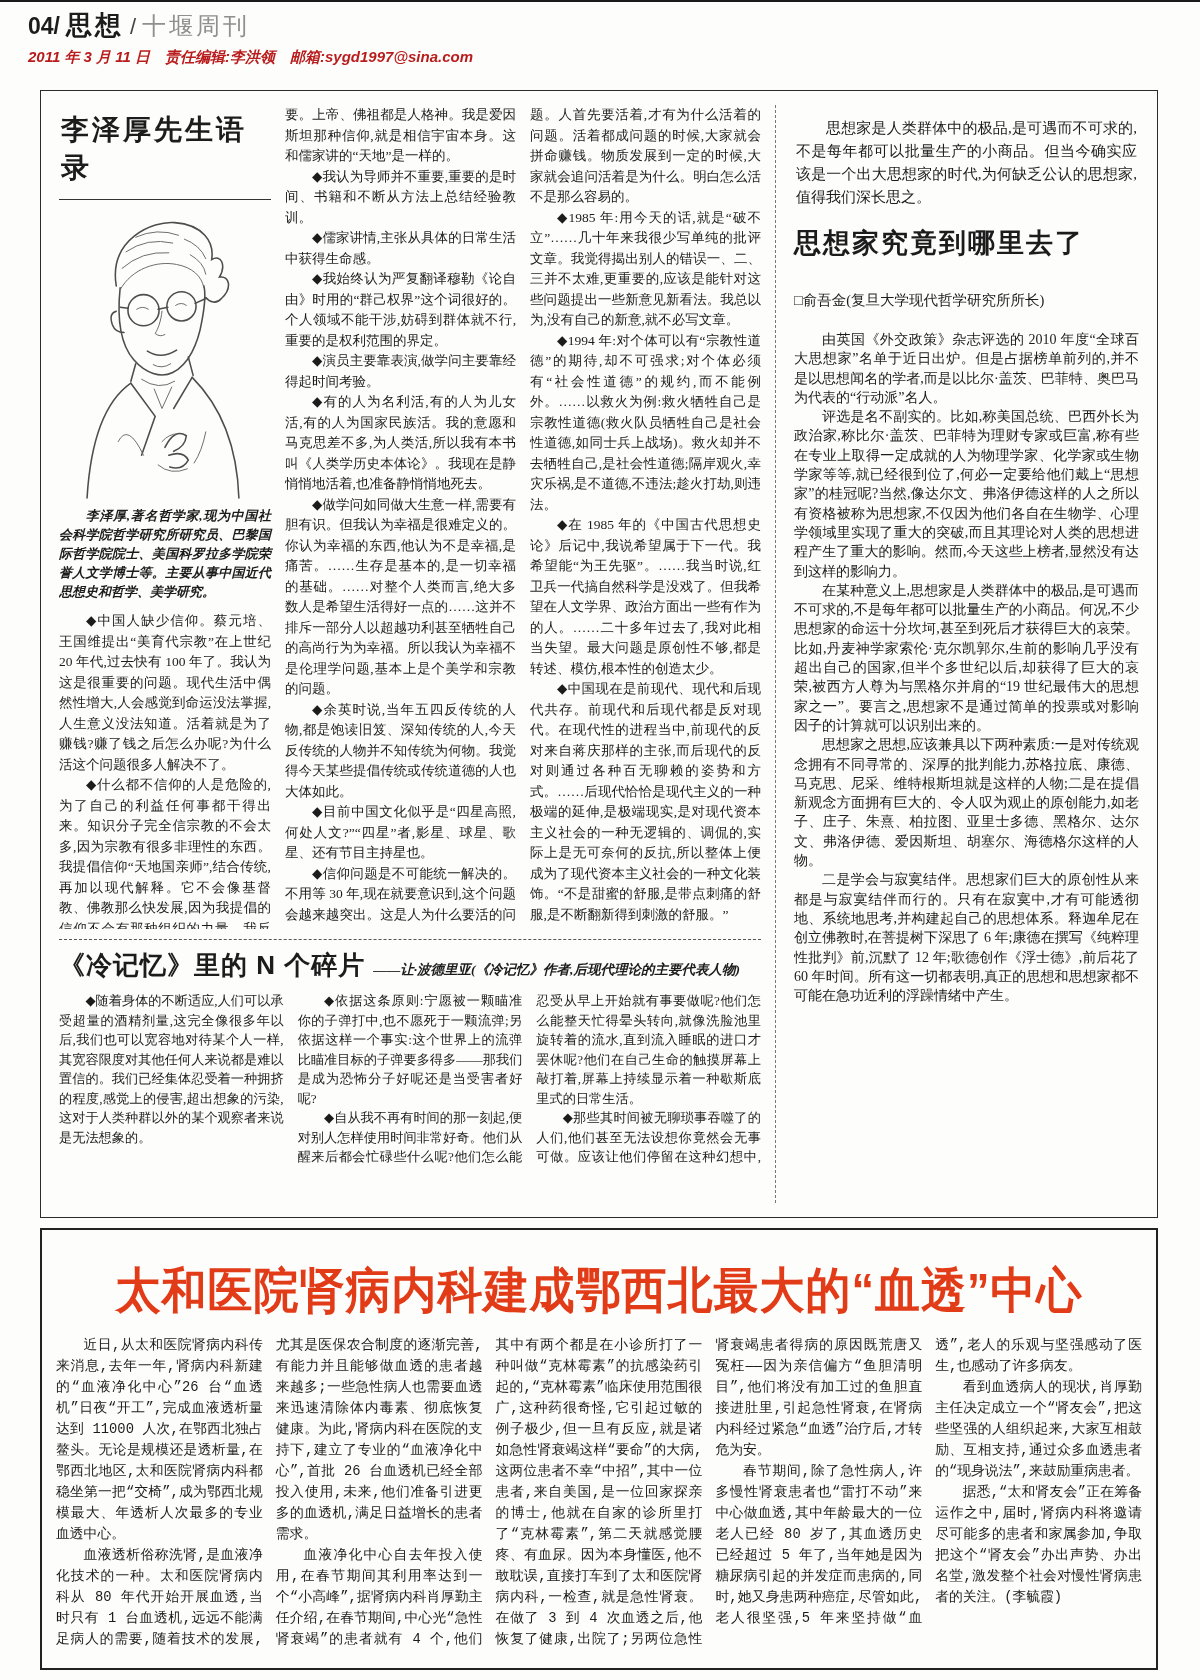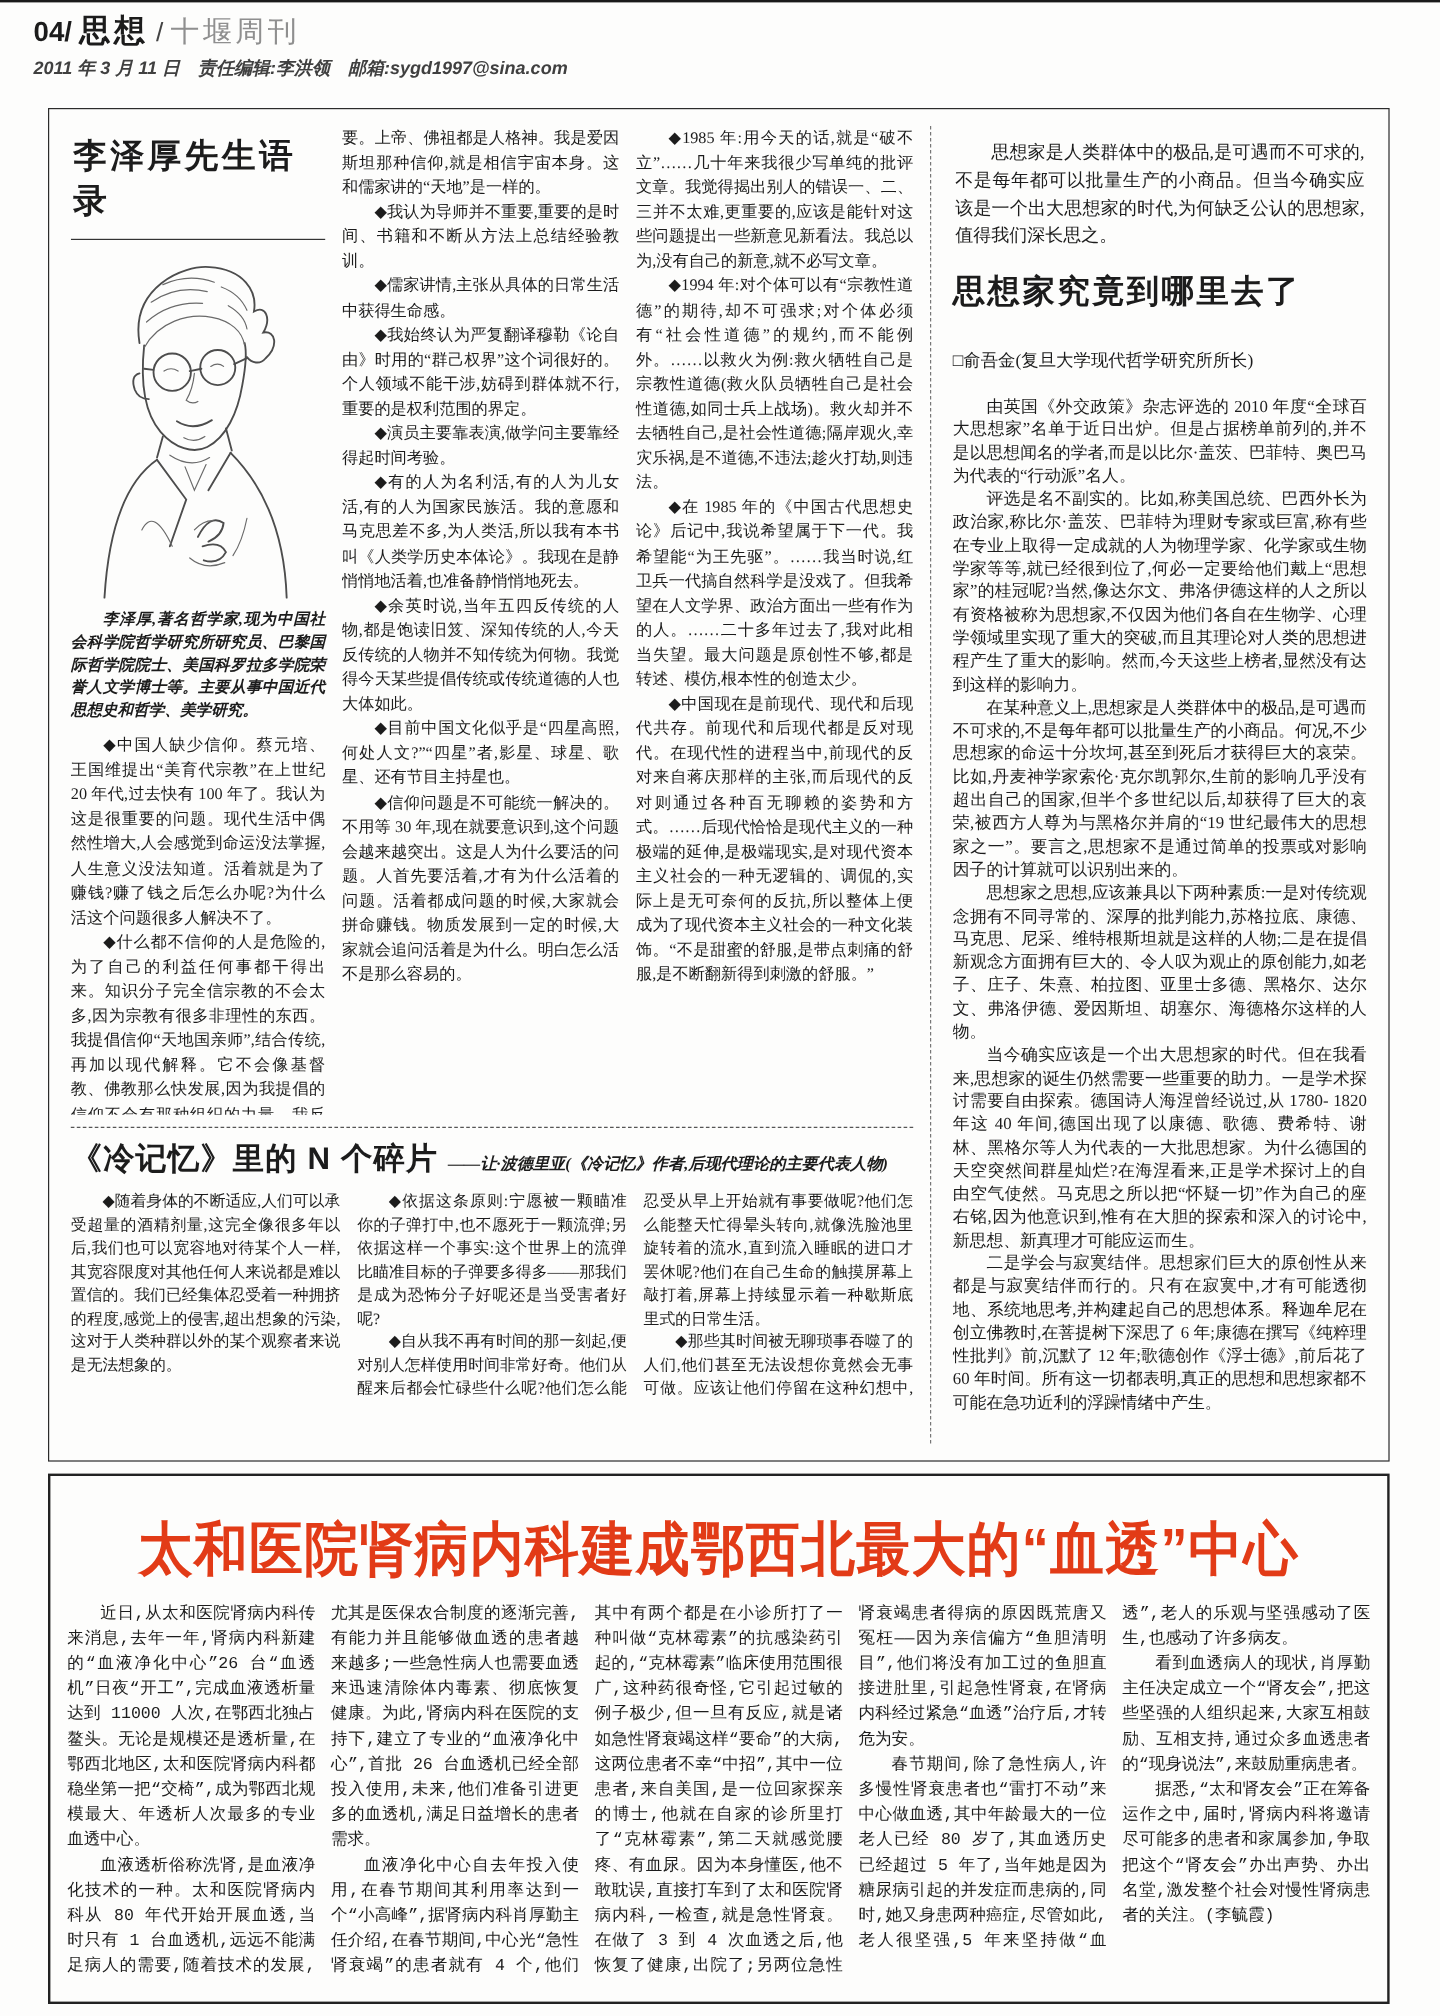--- a/index.html
+++ b/index.html
@@ -9,21 +9,21 @@
     border-top:2px solid #1a1a1a;box-sizing:border-box;overflow:hidden;
   }
   
   .page-header{position:absolute;left:28px;top:6px;}
   .ph-line1{display:flex;align-items:baseline;gap:6px;font-family:"Liberation Sans","DejaVu Sans",sans-serif;}
   .ph-pageno{font-size:23px;font-weight:bold;}
   .ph-section{font-size:26px;font-weight:bold;letter-spacing:3px;}
   .ph-slash{font-size:22px;color:#444;}
   .ph-pub{font-size:24px;color:#8f8f8f;letter-spacing:3px;}
   .ph-dateline{margin-top:5px;font-size:15px;font-weight:bold;font-style:italic;
-    font-family:"Liberation Sans","DejaVu Sans",sans-serif;color:#404040;}
+    font-family:"Liberation Sans","DejaVu Sans",sans-serif;color:#b91c1c;}
   
   .top-box{position:absolute;left:40px;top:88px;width:1118px;height:1128px;
     border:1px solid #2b2b2b;box-sizing:border-box;padding:14px 18px;display:flex;background:#fdfdfc;}
   .left-block{width:702px;flex:none;display:flex;flex-direction:column;}
   .right-block{flex:1;border-left:1px dashed #777;margin-left:14px;padding-left:18px;box-sizing:border-box;}
   
   .a1{display:flex;gap:14px;height:824px;overflow:hidden;}
   .a1-col1{width:212px;flex:none;}
   .a1-title{font-family:"Liberation Sans","DejaVu Sans",sans-serif;font-size:28px;font-weight:bold;
     letter-spacing:3px;padding:6px 0 12px 2px;}
@@ -120,20 +120,21 @@
           </div>
       </div>
 
       <div class="a1-rest qt">
           <p>要。上帝、佛祖都是人格神。我是爱因斯坦那种信仰,就是相信宇宙本身。这和儒家讲的“天地”是一样的。</p>
           <p>◆我认为导师并不重要,重要的是时间、书籍和不断从方法上总结经验教训。</p>
           <p>◆儒家讲情,主张从具体的日常生活中获得生命感。</p>
           <p>◆我始终认为严复翻译穆勒《论自由》时用的“群己权界”这个词很好的。个人领域不能干涉,妨碍到群体就不行,重要的是权利范围的界定。</p>
           <p>◆演员主要靠表演,做学问主要靠经得起时间考验。</p>
           <p>◆有的人为名利活,有的人为儿女活,有的人为国家民族活。我的意愿和马克思差不多,为人类活,所以我有本书叫《人类学历史本体论》。我现在是静悄悄地活着,也准备静悄悄地死去。</p>
+          <p>◆做学问如同做大生意一样,需要有胆有识。但我认为幸福是很难定义的。你认为幸福的东西,他认为不是幸福,是痛苦。……生存是基本的,是一切幸福的基础。……对整个人类而言,绝大多数人是希望生活得好一点的……这并不排斥一部分人以超越功利甚至牺牲自己的高尚行为为幸福。所以我认为幸福不是伦理学问题,基本上是个美学和宗教的问题。</p>
           <p>◆余英时说,当年五四反传统的人物,都是饱读旧笈、深知传统的人,今天反传统的人物并不知传统为何物。我觉得今天某些提倡传统或传统道德的人也大体如此。</p>
           <p>◆目前中国文化似乎是“四星高照,何处人文?”“四星”者,影星、球星、歌星、还有节目主持星也。</p>
           <p>◆信仰问题是不可能统一解决的。不用等 30 年,现在就要意识到,这个问题会越来越突出。这是人为什么要活的问题。人首先要活着,才有为什么活着的问题。活着都成问题的时候,大家就会拼命赚钱。物质发展到一定的时候,大家就会追问活着是为什么。明白怎么活不是那么容易的。</p>
           <p>◆1985 年:用今天的话,就是“破不立”……几十年来我很少写单纯的批评文章。我觉得揭出别人的错误一、二、三并不太难,更重要的,应该是能针对这些问题提出一些新意见新看法。我总以为,没有自己的新意,就不必写文章。</p>
           <p>◆1994 年:对个体可以有“宗教性道德”的期待,却不可强求;对个体必须有“社会性道德”的规约,而不能例外。……以救火为例:救火牺牲自己是宗教性道德(救火队员牺牲自己是社会性道德,如同士兵上战场)。救火却并不去牺牲自己,是社会性道德;隔岸观火,幸灾乐祸,是不道德,不违法;趁火打劫,则违法。</p>
           <p>◆在 1985 年的《中国古代思想史论》后记中,我说希望属于下一代。我希望能“为王先驱”。……我当时说,红卫兵一代搞自然科学是没戏了。但我希望在人文学界、政治方面出一些有作为的人。……二十多年过去了,我对此相当失望。最大问题是原创性不够,都是转述、模仿,根本性的创造太少。</p>
           <p>◆中国现在是前现代、现代和后现代共存。前现代和后现代都是反对现代。在现代性的进程当中,前现代的反对来自蒋庆那样的主张,而后现代的反对则通过各种百无聊赖的姿势和方式。……后现代恰恰是现代主义的一种极端的延伸,是极端现实,是对现代资本主义社会的一种无逻辑的、调侃的,实际上是无可奈何的反抗,所以整体上便成为了现代资本主义社会的一种文化装饰。“不是甜蜜的舒服,是带点刺痛的舒服,是不断翻新得到刺激的舒服。”</p>
         </div>
     </div>
 
@@ -155,21 +156,20 @@
 
   <div class="right-block">
     <p class="a3-intro">思想家是人类群体中的极品,是可遇而不可求的,不是每年都可以批量生产的小商品。但当今确实应该是一个出大思想家的时代,为何缺乏公认的思想家,值得我们深长思之。</p>
     <div class="a3-title">思想家究竟到哪里去了</div>
     <div class="a3-byline">□俞吾金(复旦大学现代哲学研究所所长)</div>
     <div class="a3-body">
         <p>由英国《外交政策》杂志评选的 2010 年度“全球百大思想家”名单于近日出炉。但是占据榜单前列的,并不是以思想闻名的学者,而是以比尔·盖茨、巴菲特、奥巴马为代表的“行动派”名人。</p>
         <p>评选是名不副实的。比如,称美国总统、巴西外长为政治家,称比尔·盖茨、巴菲特为理财专家或巨富,称有些在专业上取得一定成就的人为物理学家、化学家或生物学家等等,就已经很到位了,何必一定要给他们戴上“思想家”的桂冠呢?当然,像达尔文、弗洛伊德这样的人之所以有资格被称为思想家,不仅因为他们各自在生物学、心理学领域里实现了重大的突破,而且其理论对人类的思想进程产生了重大的影响。然而,今天这些上榜者,显然没有达到这样的影响力。</p>
         <p>在某种意义上,思想家是人类群体中的极品,是可遇而不可求的,不是每年都可以批量生产的小商品。何况,不少思想家的命运十分坎坷,甚至到死后才获得巨大的哀荣。比如,丹麦神学家索伦·克尔凯郭尔,生前的影响几乎没有超出自己的国家,但半个多世纪以后,却获得了巨大的哀荣,被西方人尊为与黑格尔并肩的“19 世纪最伟大的思想家之一”。要言之,思想家不是通过简单的投票或对影响因子的计算就可以识别出来的。</p>
         <p>思想家之思想,应该兼具以下两种素质:一是对传统观念拥有不同寻常的、深厚的批判能力,苏格拉底、康德、马克思、尼采、维特根斯坦就是这样的人物;二是在提倡新观念方面拥有巨大的、令人叹为观止的原创能力,如老子、庄子、朱熹、柏拉图、亚里士多德、黑格尔、达尔文、弗洛伊德、爱因斯坦、胡塞尔、海德格尔这样的人物。</p>
-        <p>当今确实应该是一个出大思想家的时代。但在我看来,思想家的诞生仍然需要一些重要的助力。一是学术探讨需要自由探索。德国诗人海涅曾经说过,从 1780- 1820 年这 40 年间,德国出现了以康德、歌德、费希特、谢林、黑格尔等人为代表的一大批思想家。为什么德国的天空突然间群星灿烂?在海涅看来,正是学术探讨上的自由空气使然。马克思之所以把“怀疑一切”作为自己的座右铭,因为他意识到,惟有在大胆的探索和深入的讨论中,新思想、新真理才可能应运而生。</p>
         <p>二是学会与寂寞结伴。思想家们巨大的原创性从来都是与寂寞结伴而行的。只有在寂寞中,才有可能透彻地、系统地思考,并构建起自己的思想体系。释迦牟尼在创立佛教时,在菩提树下深思了 6 年;康德在撰写《纯粹理性批判》前,沉默了 12 年;歌德创作《浮士德》,前后花了 60 年时间。所有这一切都表明,真正的思想和思想家都不可能在急功近利的浮躁情绪中产生。</p>
       </div>
   </div>
 </div>
 
 <div class="bottom-box">
   <div class="a4-headline" style="color: rgb(226, 59, 23);">太和医院肾病内科建成鄂西北最大的“血透”中心</div>
   <div class="a4-body">
       <p>近日,从太和医院肾病内科传来消息,去年一年,肾病内科新建的“血液净化中心”26 台“血透机”日夜“开工”,完成血液透析量达到 11000 人次,在鄂西北独占鳌头。无论是规模还是透析量,在鄂西北地区,太和医院肾病内科都稳坐第一把“交椅”,成为鄂西北规模最大、年透析人次最多的专业血透中心。</p>
       <p>血液透析俗称洗肾,是血液净化技术的一种。太和医院肾病内科从 80 年代开始开展血透,当时只有 1 台血透机,远远不能满足病人的需要,随着技术的发展,尤其是医保农合制度的逐渐完善,有能力并且能够做血透的患者越来越多;一些急性病人也需要血透来迅速清除体内毒素、彻底恢复健康。为此,肾病内科在医院的支持下,建立了专业的“血液净化中心”,首批 26 台血透机已经全部投入使用,未来,他们准备引进更多的血透机,满足日益增长的患者需求。</p>

